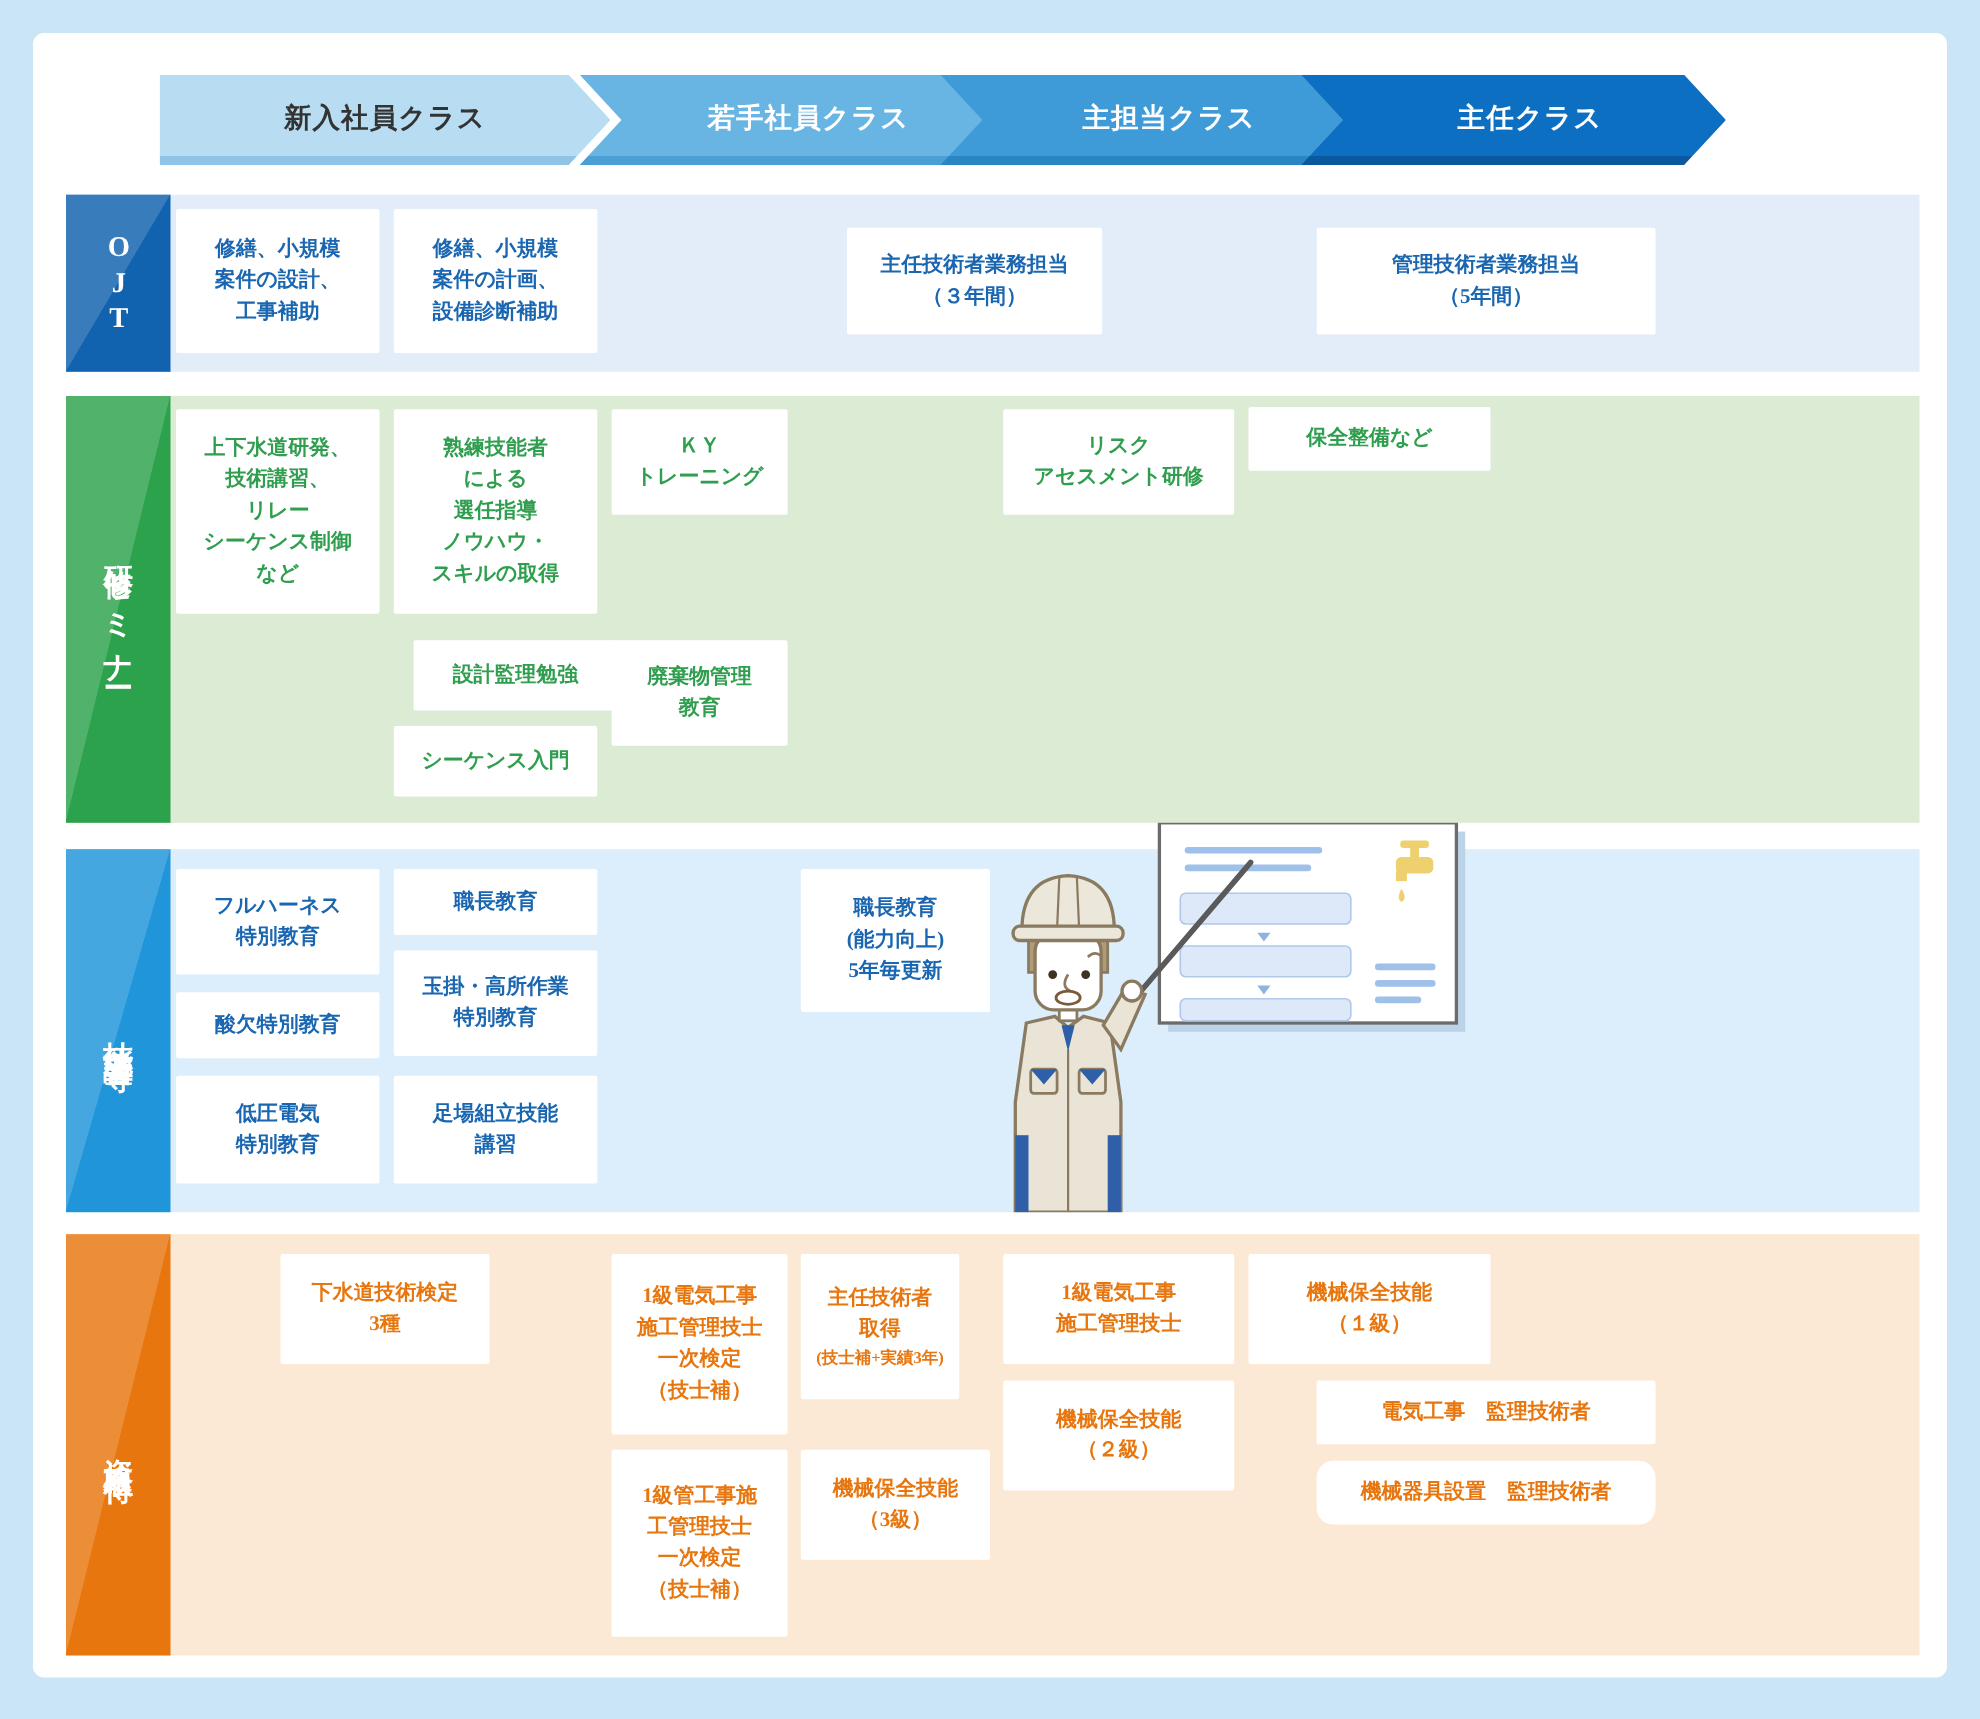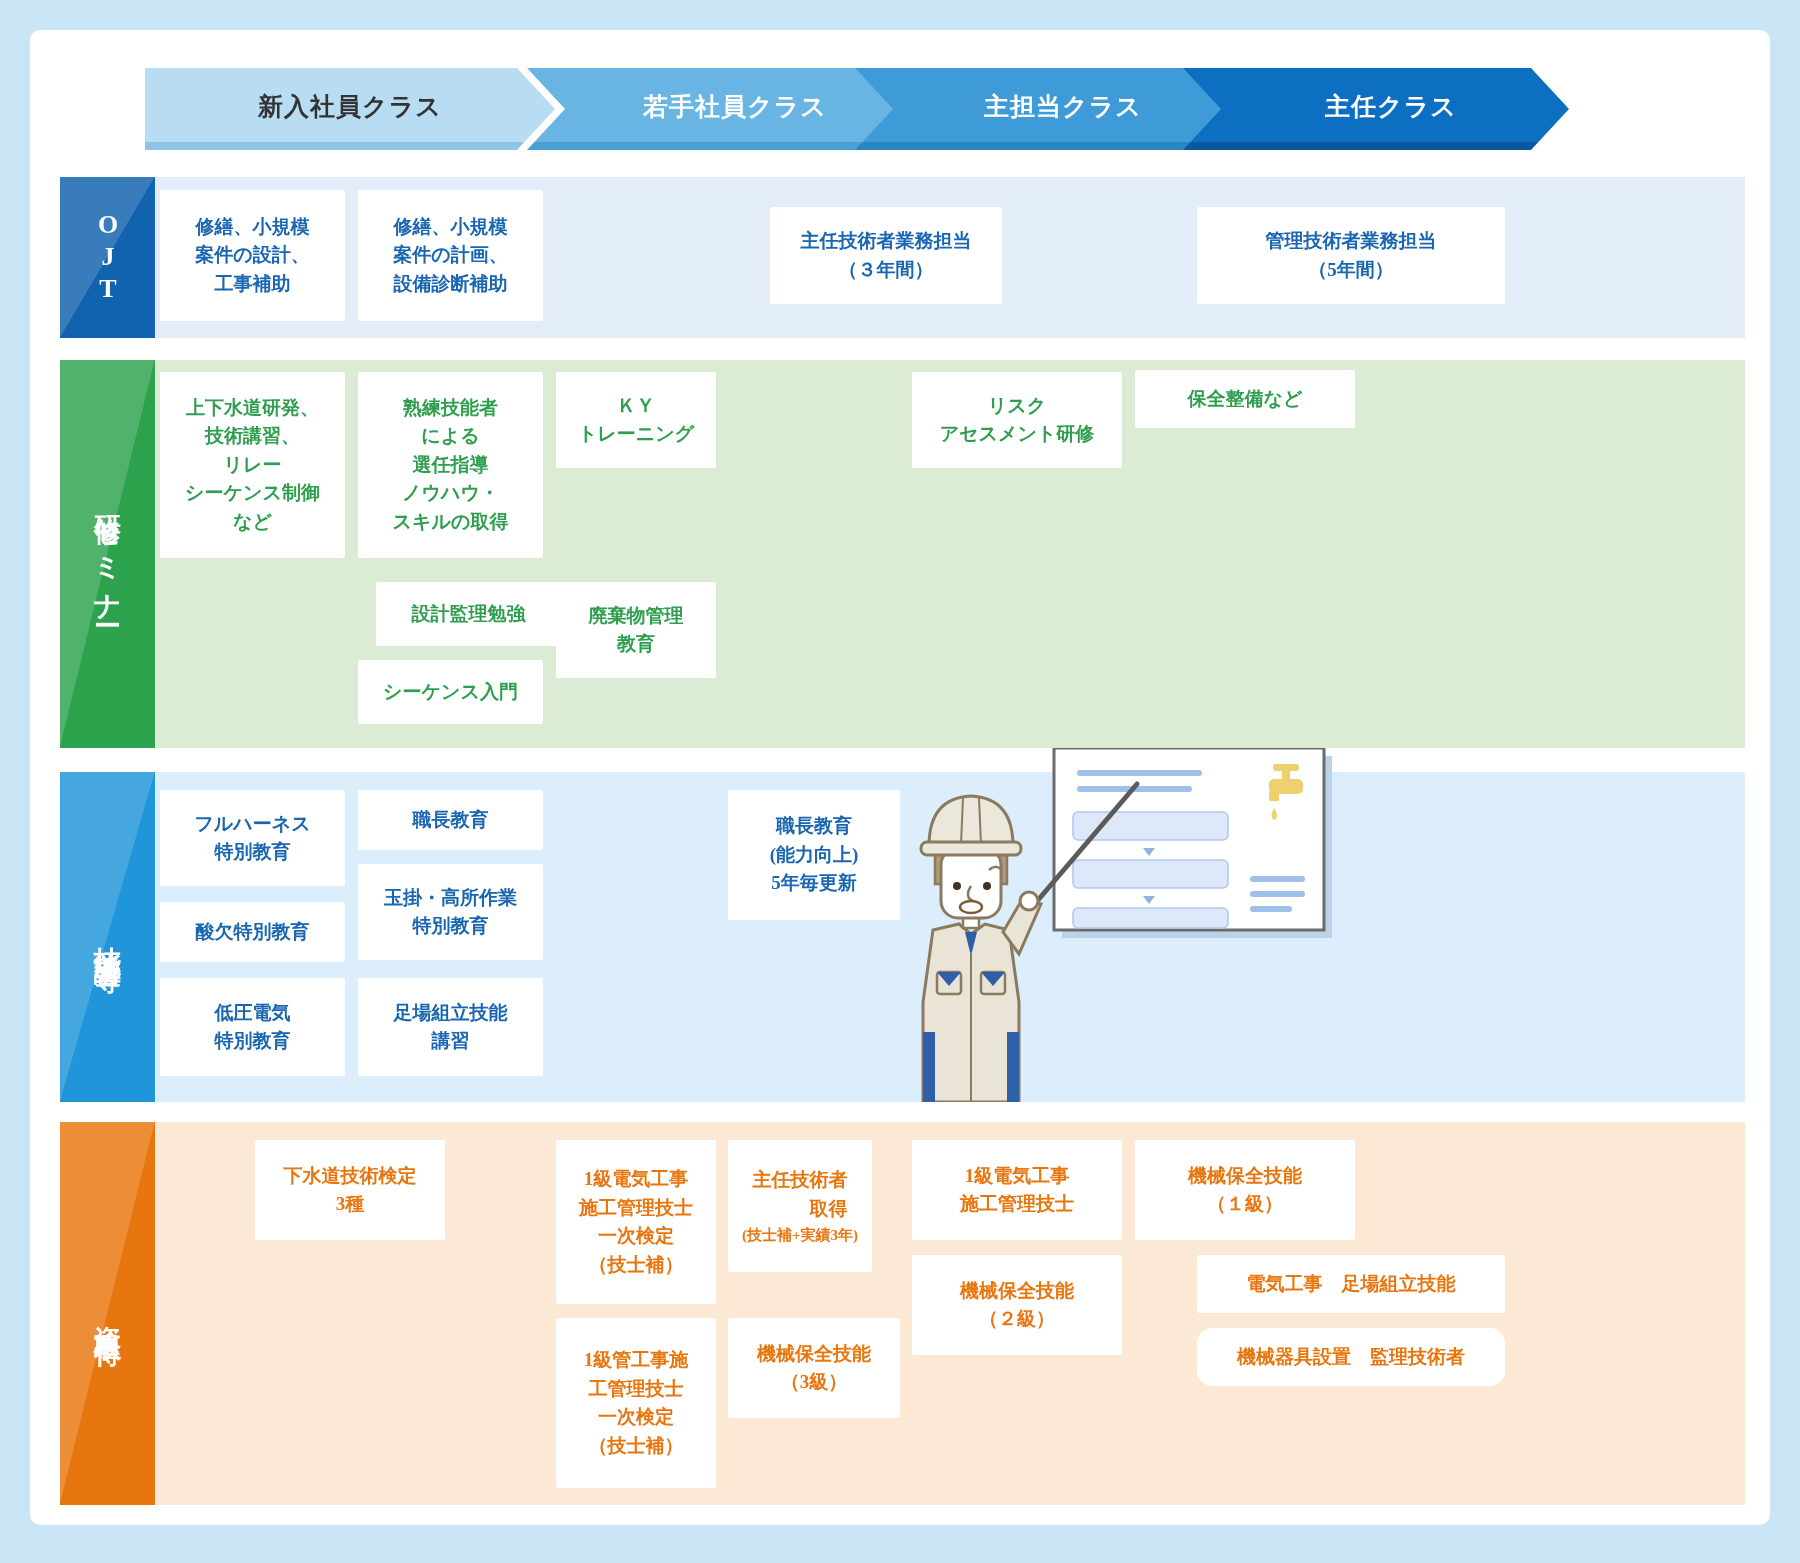--- a/index.html
+++ b/index.html
@@ -124,34 +124,34 @@
   <div class="card t-orange" style="left:255px;top:1140px;width:190px;height:100px;">下水道技術検定
 3種</div>
   <div class="card t-orange" style="left:556px;top:1140px;width:160px;height:164px;">1級電気工事
 施工管理技士
 一次検定
 （技士補）</div>
   <div class="card t-orange" style="left:556px;top:1318px;width:160px;height:170px;">1級管工事施
 工管理技士
 一次検定
 （技士補）</div>
-  <div class="card t-orange" style="left:728px;top:1140px;width:144px;height:132px;text-align:right;">
+  <div class="card t-orange" style="left:728px;top:1140px;width:144px;height:132px;">
     <span style="white-space:pre-line;">主任技術者
 取得</span>
     <span class="sub">(技士補+実績3年)</span>
   </div>
   <div class="card t-orange" style="left:728px;top:1318px;width:172px;height:100px;">機械保全技能
 （3級）</div>
   <div class="card t-orange" style="left:912px;top:1140px;width:210px;height:100px;">1級電気工事
 施工管理技士</div>
   <div class="card t-orange" style="left:912px;top:1255px;width:210px;height:100px;">機械保全技能
 （２級）</div>
   <div class="card t-orange" style="left:1135px;top:1140px;width:220px;height:100px;">機械保全技能
 （１級）</div>
-  <div class="card t-orange" style="left:1197px;top:1255px;width:308px;height:58px;">電気工事　足場組立技能</div>
+  <div class="card t-orange" style="left:1197px;top:1255px;width:308px;height:58px;">電気工事　監理技術者</div>
   <div class="card t-orange" style="left:1197px;top:1328px;width:308px;height:58px;border-radius:15px;">機械器具設置　監理技術者</div>
 
   <svg id="illus" viewBox="0 0 430 354">
 
     <rect x="157" y="8" width="270" height="182" fill="#bcd2e8"></rect>
     <rect x="149" y="0" width="270" height="182" fill="#ffffff" stroke="#6b6b6b" stroke-width="3"></rect>
 
     <rect x="172" y="22" width="125" height="6" rx="3" fill="#9fc0e8"></rect>
     <rect x="172" y="38" width="115" height="6" rx="3" fill="#9fc0e8"></rect>
     <rect x="168" y="64" width="155" height="28" rx="5" fill="#dde9f9" stroke="#b0c8ec" stroke-width="1.5"></rect>

